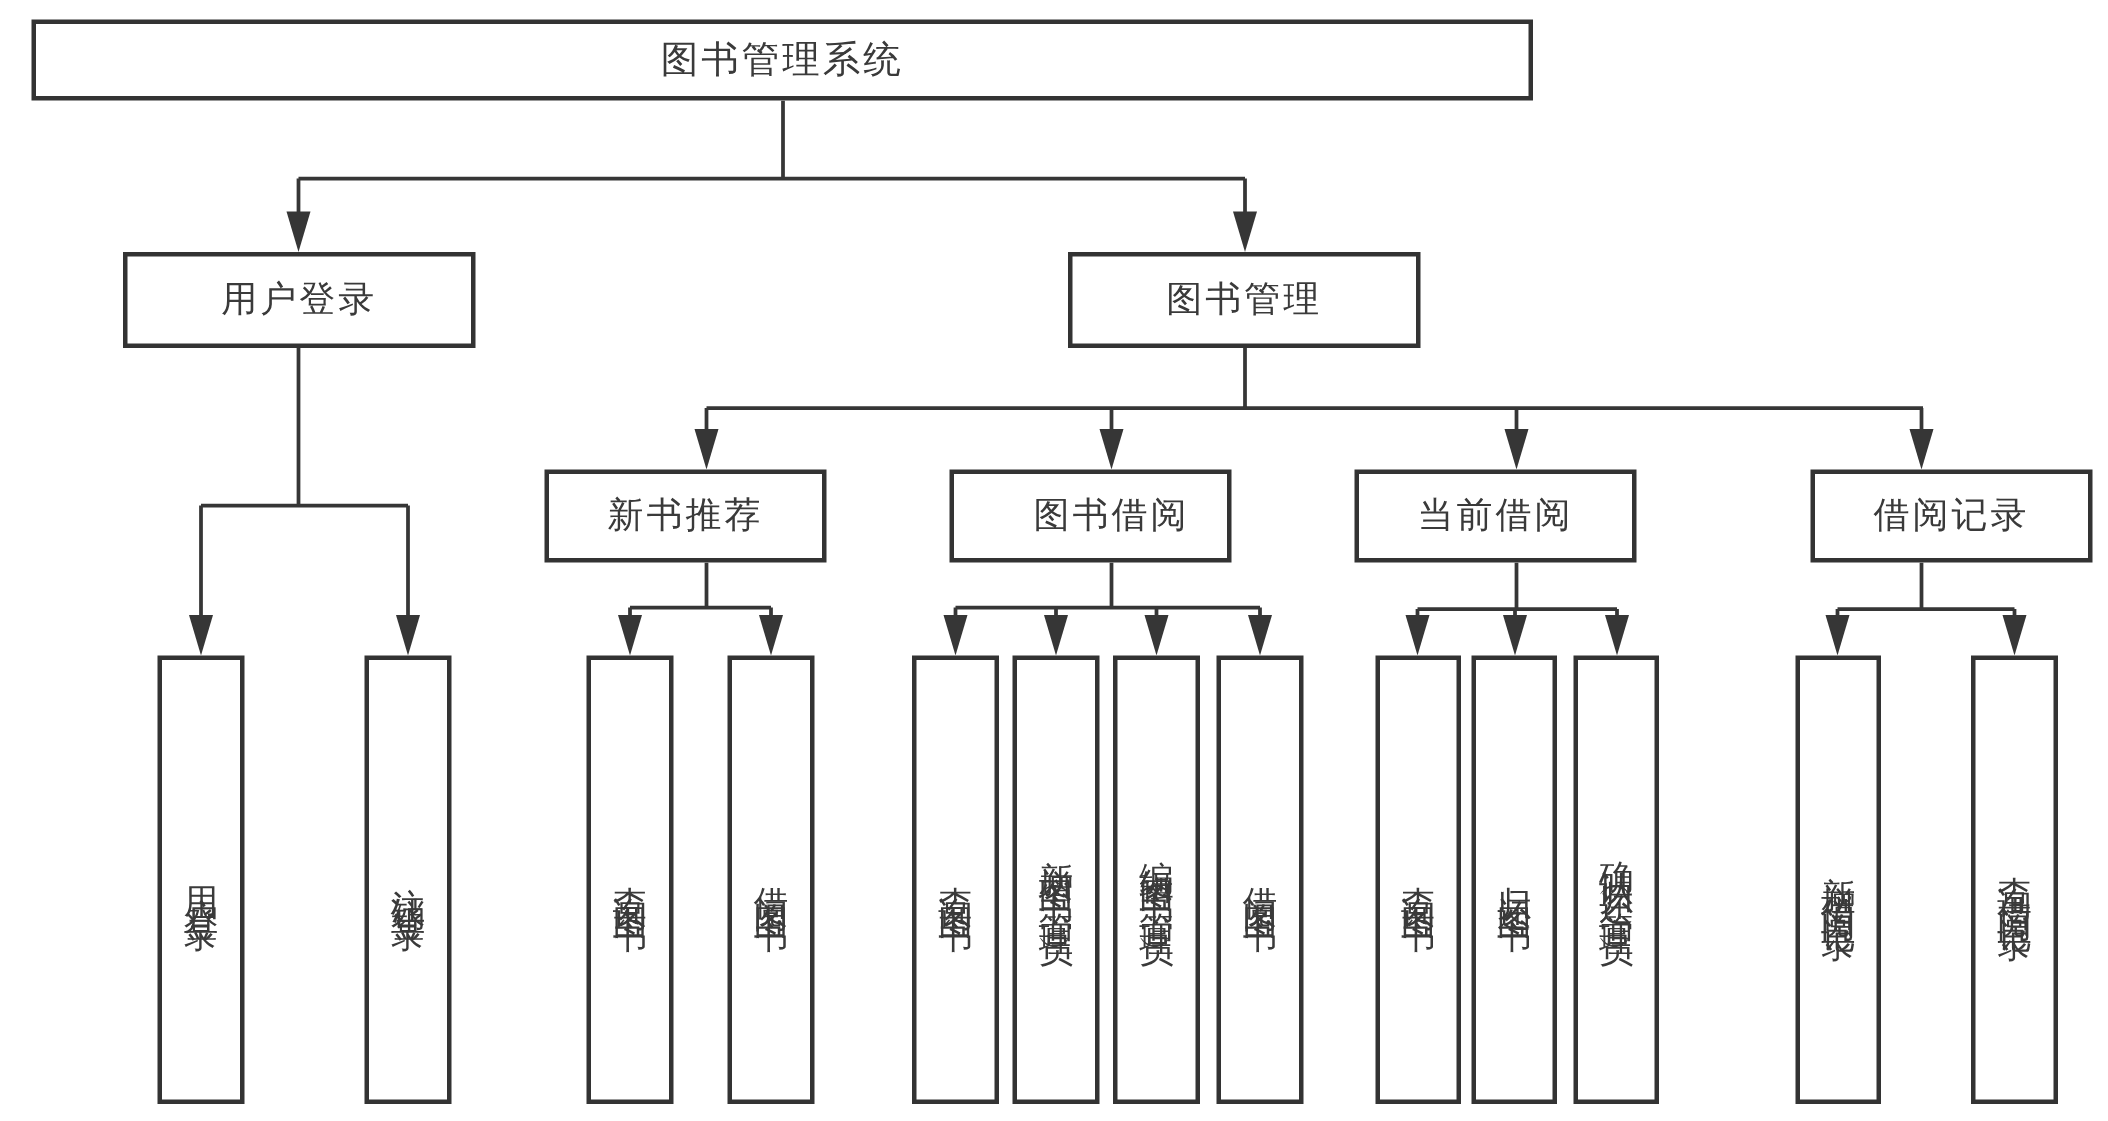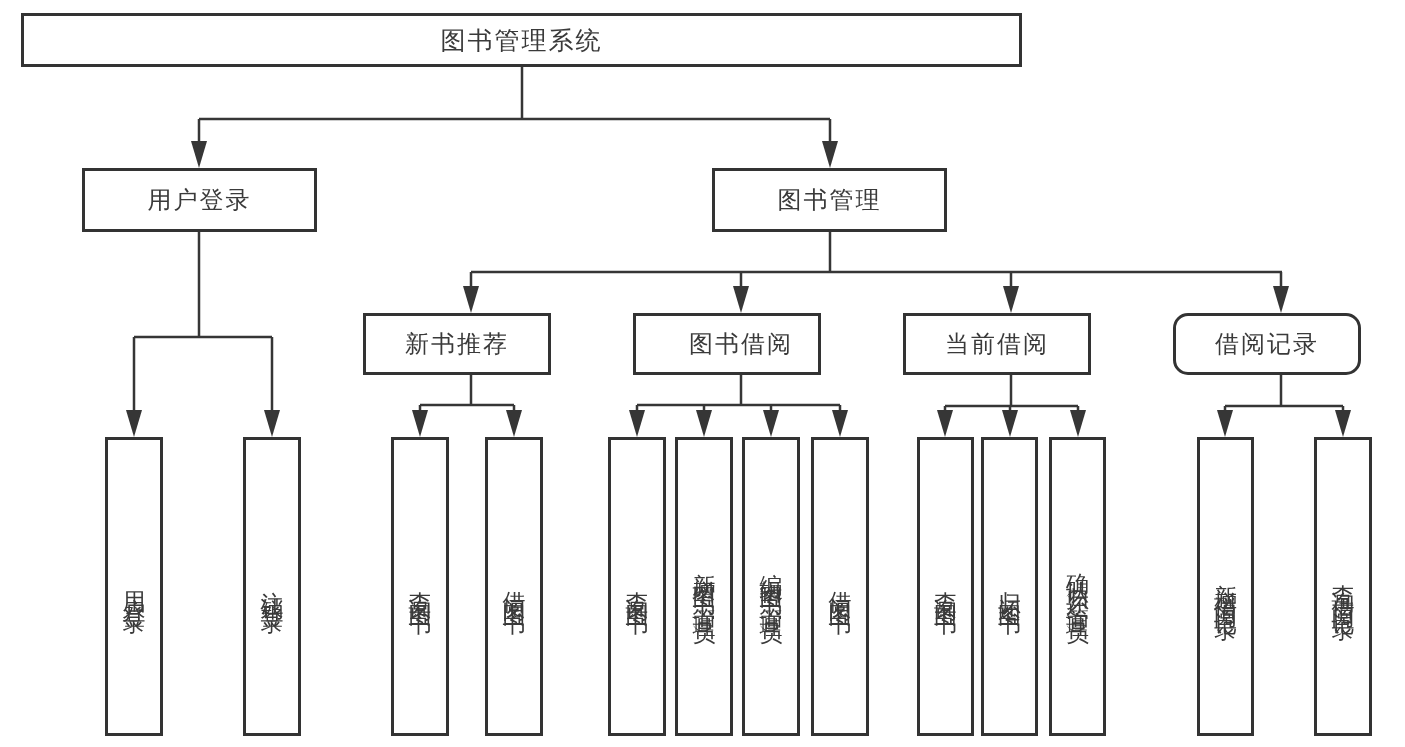--- a/index.html
+++ b/index.html
@@ -49,21 +49,21 @@
   
   .root  { left: 21px;  top: 13px;  width: 1001px; height: 54px; }
   
   .n-l2a { left: 82px;  top: 168px; width: 235px; height: 64px; }
   .n-l2b { left: 712px; top: 168px; width: 235px; height: 64px; }
   
   .lvl3  { top: 313px; height: 62px; width: 188px; }
   .n-l3a { left: 363px; }
   .n-l3b { left: 633px; padding-left: 28px; }
   .n-l3c { left: 903px; justify-content: center; }
-  .n-l3d { left: 1173px; border-radius: 15px; }
+  .n-l3d { left: 1207px; }
   
   .leaf  { top: 437px; height: 299px; width: 58px; }
   .lf-1  { left: 105px; }
   .lf-2  { left: 243px; }
   .lf-3  { left: 391px; }
   .lf-4  { left: 485px; }
   .lf-5  { left: 608px; }
   .lf-6  { left: 675px; }
   .lf-7  { left: 742px; }
   .lf-8  { left: 811px; }

